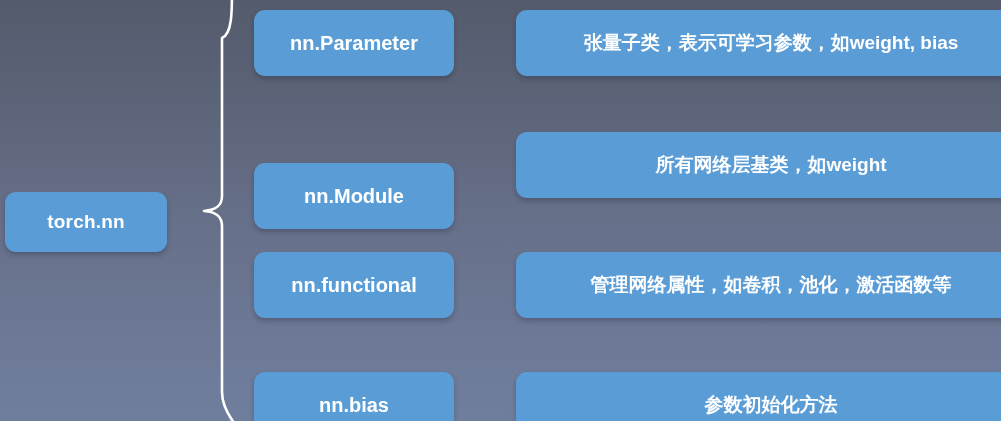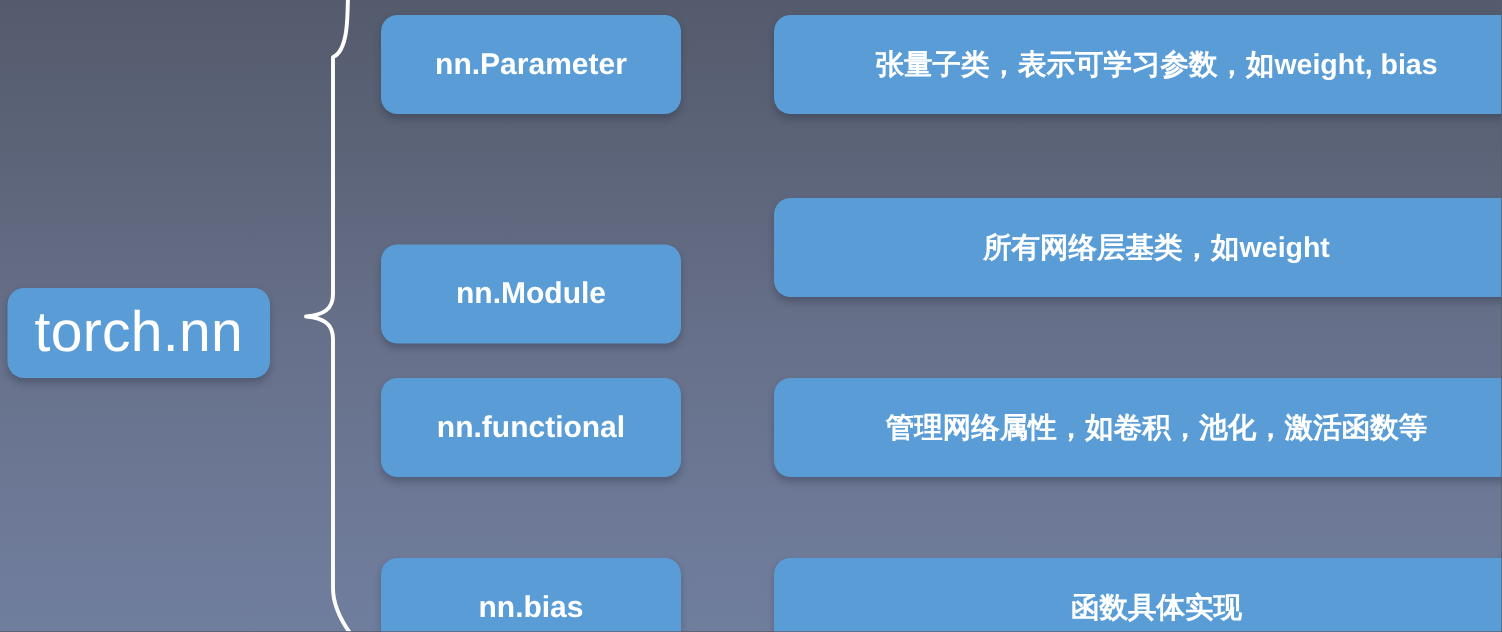--- a/index.html
+++ b/index.html
@@ -26,24 +26,24 @@
     align-items: center;
     justify-content: center;
     box-shadow: 0 3px 5px rgba(30, 38, 55, 0.30);
     white-space: nowrap;
   }
 
   
   #root-node {
     left: 5px;
     top: 192px;
-    width: 175px;
+    width: 162px;
     height: 60px;
-    font-size: 38px;
-    font-weight: 400;
+    font-size: 19px;
+    font-weight: 700;
     letter-spacing: 0.2px;
   }
 
   
   .node-box {
     left: 254px;
     width: 200px;
     height: 66px;
     font-size: 20px;
     font-weight: bold;
@@ -114,16 +114,16 @@
   <div class="box desc-box" id="desc-0">
     <span class="desc-text">张量子类，表示可学习参数，如weight, bias</span>
   </div>
   <div class="box desc-box" id="desc-1">
     <span class="desc-text">所有网络层基类，如weight</span>
   </div>
   <div class="box desc-box" id="desc-2">
     <span class="desc-text">管理网络属性，如卷积，池化，激活函数等</span>
   </div>
   <div class="box desc-box" id="desc-3">
-    <span class="desc-text">函数具体实现</span>
+    <span class="desc-text">参数初始化方法</span>
   </div>
 
 </div>
 
 </body></html>

